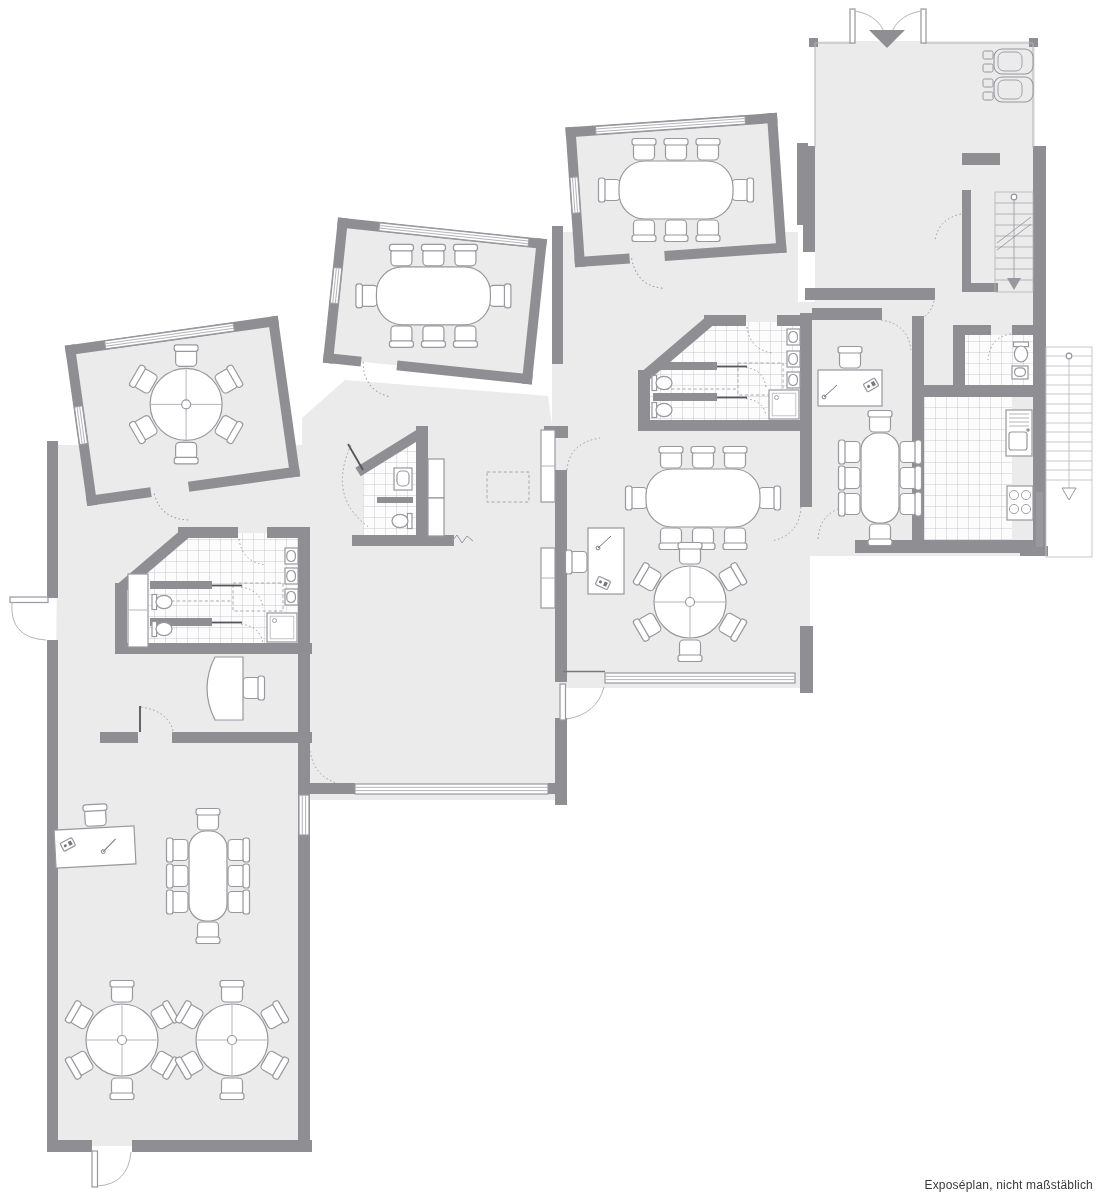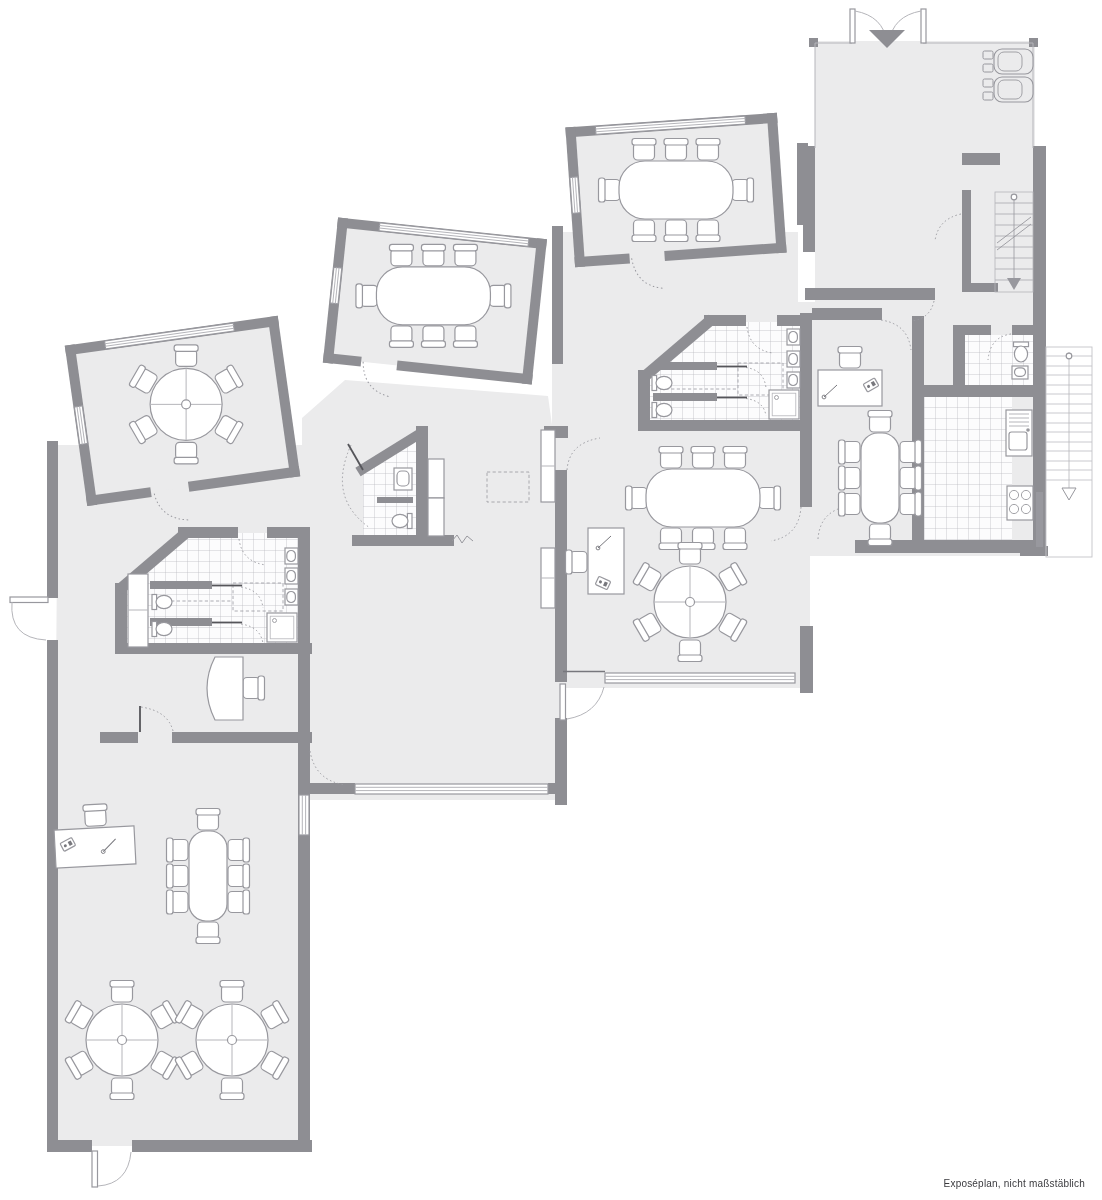--- a/index.html
+++ b/index.html
@@ -1,18 +1,18 @@
 <!DOCTYPE html>
 <html><head>
 <meta charset="utf-8">
 <style>
   html,body{margin:0;padding:0;background:#ffffff;}
   .stage{position:relative;width:1102px;height:1200px;background:#ffffff;overflow:hidden;
          font-family:"Liberation Sans", sans-serif;}
-  .caption{position:absolute;top:1178px;right:17px;font-size:10px;color:#3a3a3e;letter-spacing:.2px;}
+  .caption{position:absolute;top:1178px;right:9px;font-size:12px;color:#3a3a3e;letter-spacing:.2px;}
   svg{position:absolute;left:0;top:0;}
   .wall{fill:#8e8e93;}
   .floor{fill:#ebebec;}
   .fur{fill:#ffffff;stroke:#98989e;stroke-width:1.2;}
   .thin{stroke:#b5b5ba;stroke-width:1;fill:none;}
   .dot{stroke:#9a9aa0;stroke-width:1;fill:none;stroke-dasharray:1.5,2.6;}
   .dash{stroke:#98989e;stroke-width:.8;fill:none;stroke-dasharray:3.2,2.4;}
   .dark{stroke:#55555a;stroke-width:1.8;fill:none;}
 </style>
 </head>

